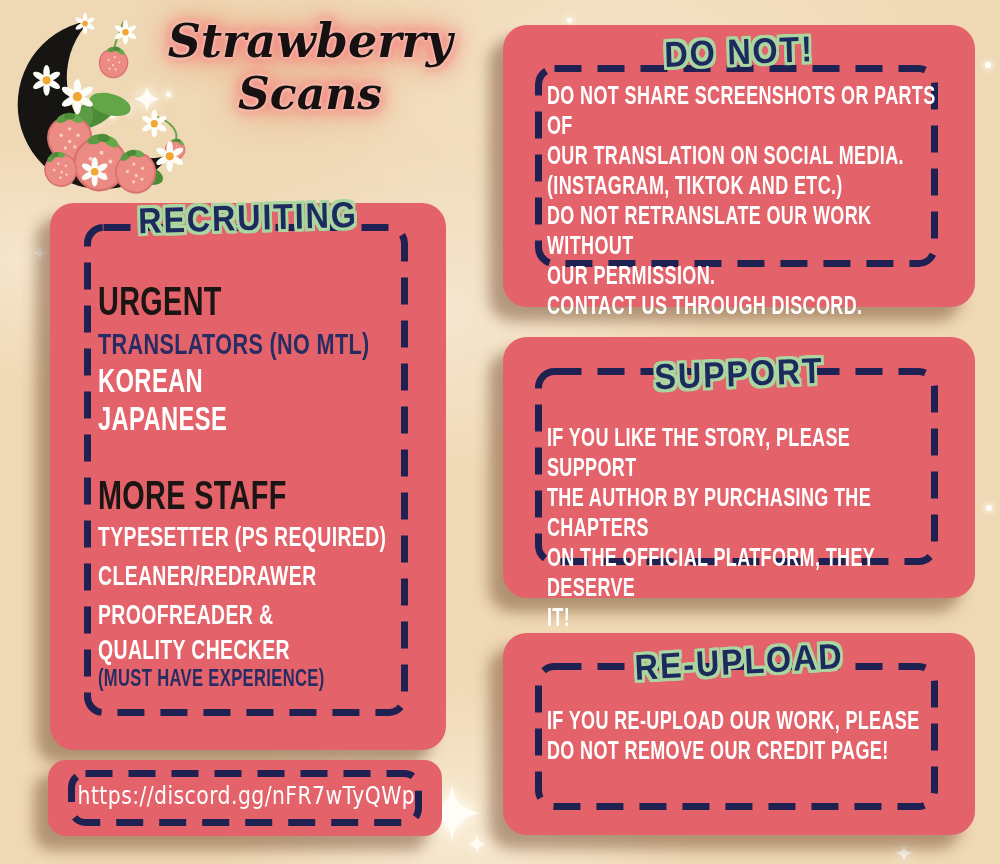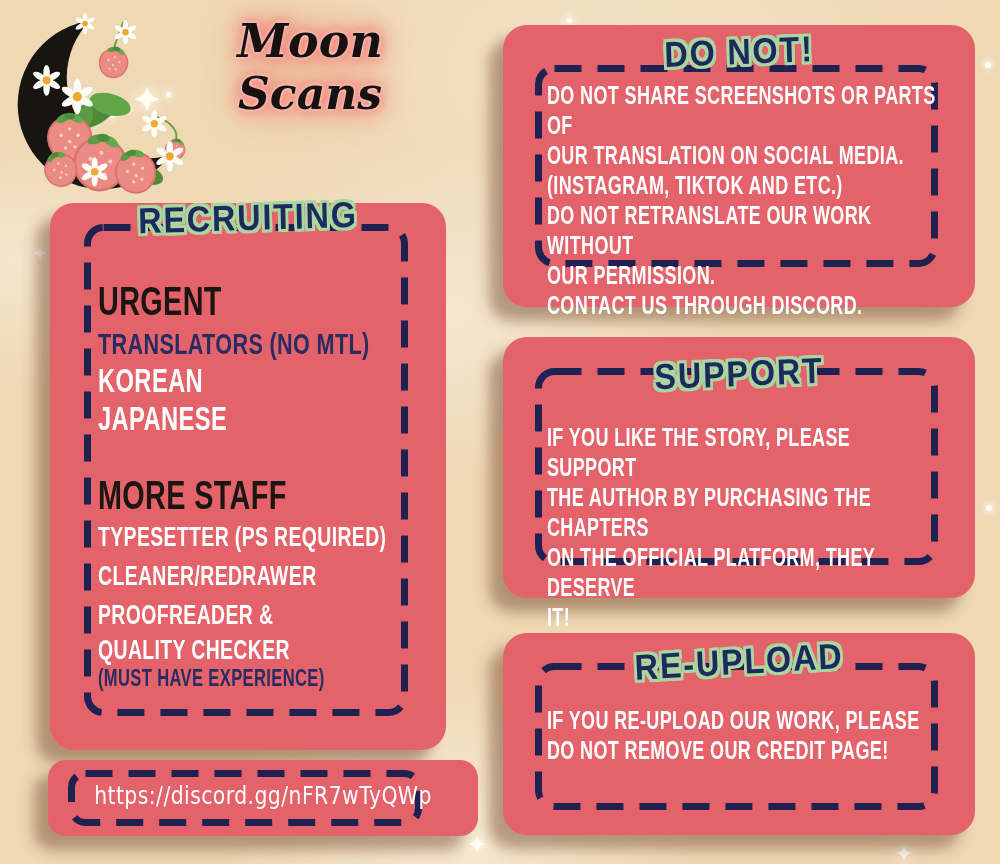--- a/index.html
+++ b/index.html
@@ -15,21 +15,21 @@
   }
   
   .card{
     position:absolute; background:#e4626a; border-radius:24px;
     box-shadow:-14px 14px 14px rgba(110,70,42,.48);
   }
   .card.rec      {left:50px;  top:203px; width:396px; height:547px;}
   .card.donot    {left:503px; top:25px;  width:472px; height:282px;}
   .card.support  {left:503px; top:337px; width:472px; height:261px;}
   .card.reupload {left:503px; top:633px; width:472px; height:202px;}
-  .card.discord  {left:48px;  top:760px; width:394px; height:76px; border-radius:18px;padding-left:36px;}
+  .card.discord  {left:48px;  top:760px; width:394px; height:76px; border-radius:18px;}
   .dash{position:absolute; overflow:visible;}
   .dash rect{fill:none; stroke:#1e2152; stroke-width:7; stroke-dasharray:27 16;}
   
   .hdr{
     position:absolute; left:0; right:0; text-align:center;
     font-weight:bold; font-size:36px; letter-spacing:2px; color:#1c2a5e;
     text-shadow:
       3px 0 0 #abd6a0,-3px 0 0 #abd6a0,0 3px 0 #abd6a0,0 -3px 0 #abd6a0,
       2px 2px 0 #abd6a0,-2px 2px 0 #abd6a0,2px -2px 0 #abd6a0,-2px -2px 0 #abd6a0,
       3px 3px 0 #abd6a0,-3px -3px 0 #abd6a0,3px -3px 0 #abd6a0,-3px 3px 0 #abd6a0;
@@ -164,21 +164,21 @@
       <use href="#daisy" transform="translate(70,92) scale(1.15)"></use>
       <use href="#daisy" transform="translate(150,120) scale(0.9)"></use>
       <use href="#daisy" transform="translate(166,154)"></use>
       <use href="#daisy" transform="translate(88,170) scale(0.95)"></use>
       <use href="#daisy" transform="translate(120,25) scale(0.8)"></use>
       <use href="#daisy" transform="translate(78,16) scale(0.7)"></use>
     </g>
   </svg>
 
   <div class="title">
-    <div class="l2">Moon</div>
+    <div class="l1">Strawberry</div>
     <div class="l3">Scans</div>
   </div>
 
   <div class="card rec">
     <svg class="dash" style="left:34px;top:21px;" width="324" height="492">
         <rect x="3.5" y="3.5" width="317" height="485" rx="16"></rect>
       </svg>
     <div class="hdr">RECRUITING</div>
     <div class="rec-body">
       <div class="h-black">URGENT</div>

